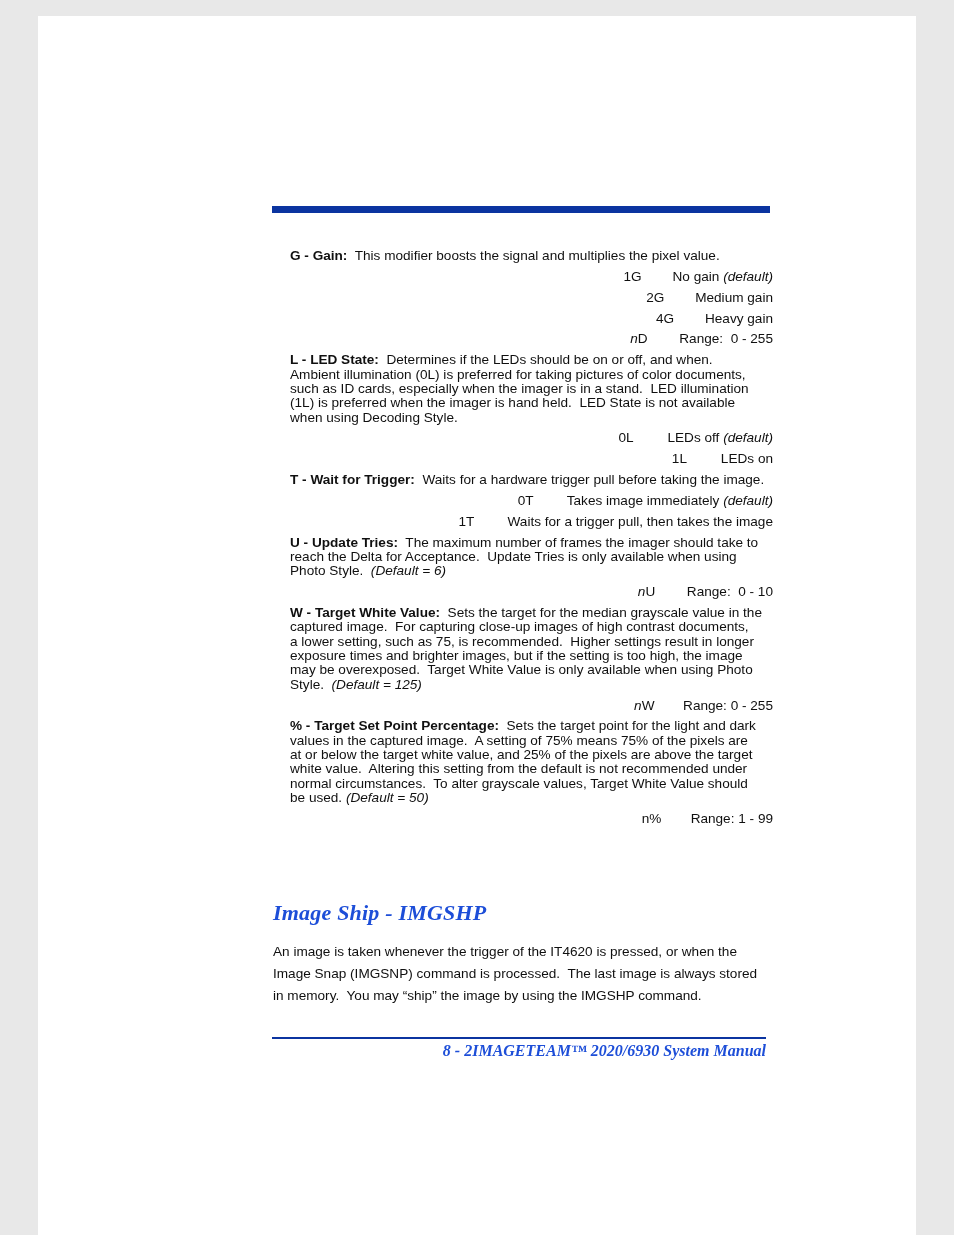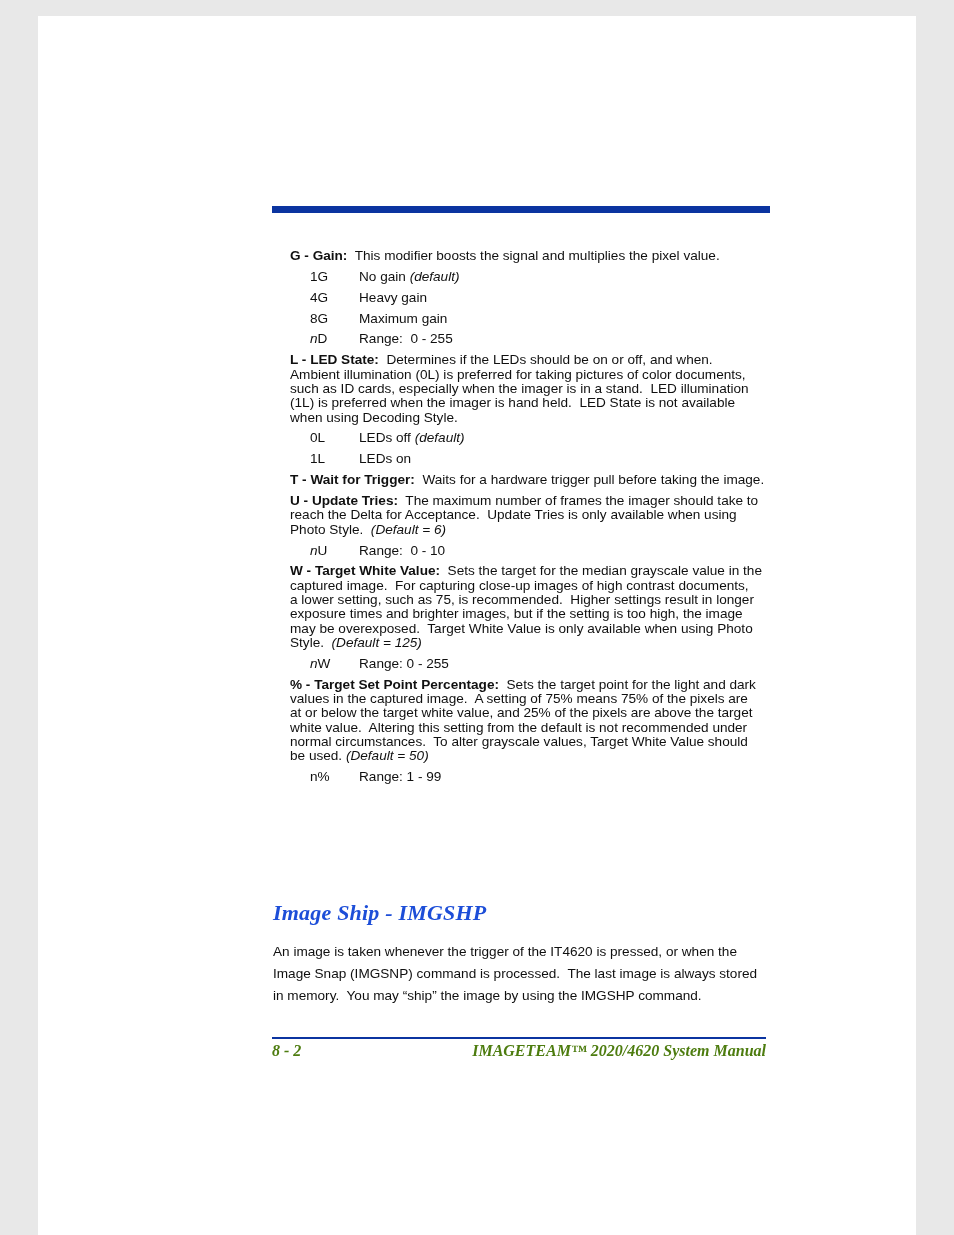--- a/index.html
+++ b/index.html
@@ -28,20 +28,21 @@
   .mod { padding-left: 17px; }
   .para {
     margin: 0 0 6.5px 0;
     white-space: pre-wrap;
   }
   .para b { font-weight: bold; }
   .para i, .item-note { font-style: italic; }
   .item-row {
     display: flex;
     margin: 0 0 6.5px 20px;
+    justify-content: flex-end;
   }
   .item-label {
     flex: 0 0 49px;
     width: 49px;
     white-space: pre;
   }
   .item-label i { font-style: italic; }
   .item-text { white-space: pre-wrap; }
   .article {
     position: absolute;
@@ -67,51 +68,51 @@
   .footer-rule {
     position: absolute;
     left: 234px; top: 1021px;
     width: 494px; height: 2px;
   }
   .footer-row {
     position: absolute;
     left: 234px; top: 1026px;
     width: 494px;
     display: flex;
-    justify-content: space-between;
+    justify-content: flex-end;
     align-items: baseline;
     font-family: "Liberation Serif", serif;
     font-weight: bold;
     font-style: italic;
     font-size: 16px;
-    color: #4d7c0f;
+    color: #1d4ed8;
   }
 </style>
 </head>
 <body>
 
 <div class="page">
 
   <div class="top-rule" style="background: rgb(11, 52, 160);"></div>
 
   <div class="main">
 
     <div class="mod">
       <p class="para"><b>G - Gain:</b><span>  This modifier boosts the signal and multiplies the pixel value.</span><i></i></p>
       <div class="item-row">
         <span class="item-label"><i></i><span>1G</span></span>
         <span class="item-text"><span>No gain </span><i class="item-note">(default)</i></span>
       </div>
       <div class="item-row">
+        <span class="item-label"><i></i><span>2G</span></span>
+        <span class="item-text"><span>Medium gain</span><i class="item-note"></i></span>
+      </div>
+      <div class="item-row">
         <span class="item-label"><i></i><span>4G</span></span>
         <span class="item-text"><span>Heavy gain</span><i class="item-note"></i></span>
-      </div>
-      <div class="item-row">
-        <span class="item-label"><i></i><span>8G</span></span>
-        <span class="item-text"><span>Maximum gain</span><i class="item-note"></i></span>
       </div>
     </div>
 
     <div class="mod">
       <div class="item-row">
         <span class="item-label"><i>n</i><span>D</span></span>
         <span class="item-text"><span>Range:  0 - 255</span><i class="item-note"></i></span>
       </div>
     </div>
 
@@ -126,20 +127,28 @@
         <span class="item-text"><span>LEDs off </span><i class="item-note">(default)</i></span>
       </div>
       <div class="item-row">
         <span class="item-label"><i></i><span>1L</span></span>
         <span class="item-text"><span>LEDs on</span><i class="item-note"></i></span>
       </div>
     </div>
 
     <div class="mod">
       <p class="para"><b>T - Wait for Trigger:</b><span>  Waits for a hardware trigger pull before taking the image.</span><i></i></p>
+      <div class="item-row">
+        <span class="item-label"><i></i><span>0T</span></span>
+        <span class="item-text"><span>Takes image immediately </span><i class="item-note">(default)</i></span>
+      </div>
+      <div class="item-row">
+        <span class="item-label"><i></i><span>1T</span></span>
+        <span class="item-text"><span>Waits for a trigger pull, then takes the image</span><i class="item-note"></i></span>
+      </div>
     </div>
 
     <div class="mod">
       <p class="para"><b>U - Update Tries:</b><span>  The maximum number of frames the imager should take to
 reach the Delta for Acceptance.  Update Tries is only available when using
 Photo Style.  </span><i>(Default = 6)</i></p>
       <div class="item-row">
         <span class="item-label"><i>n</i><span>U</span></span>
         <span class="item-text"><span>Range:  0 - 10</span><i class="item-note"></i></span>
       </div>
@@ -176,16 +185,16 @@
   <div class="article">
     <h2 class="heading">Image Ship - IMGSHP</h2>
     <p class="intro">An image is taken whenever the trigger of the IT4620 is pressed, or when the
 Image Snap (IMGSNP) command is processed.  The last image is always stored
 in memory.  You may “ship” the image by using the IMGSHP command.</p>
   </div>
 
   <div class="footer-rule" style="background: rgb(11, 52, 160);"></div>
   <div class="footer-row">
     <span>8 - 2</span>
-    <span>IMAGETEAM™ 2020/4620 System Manual</span>
+    <span>IMAGETEAM™ 2020/6930 System Manual</span>
   </div>
 
 </div>
 
 </body></html>

